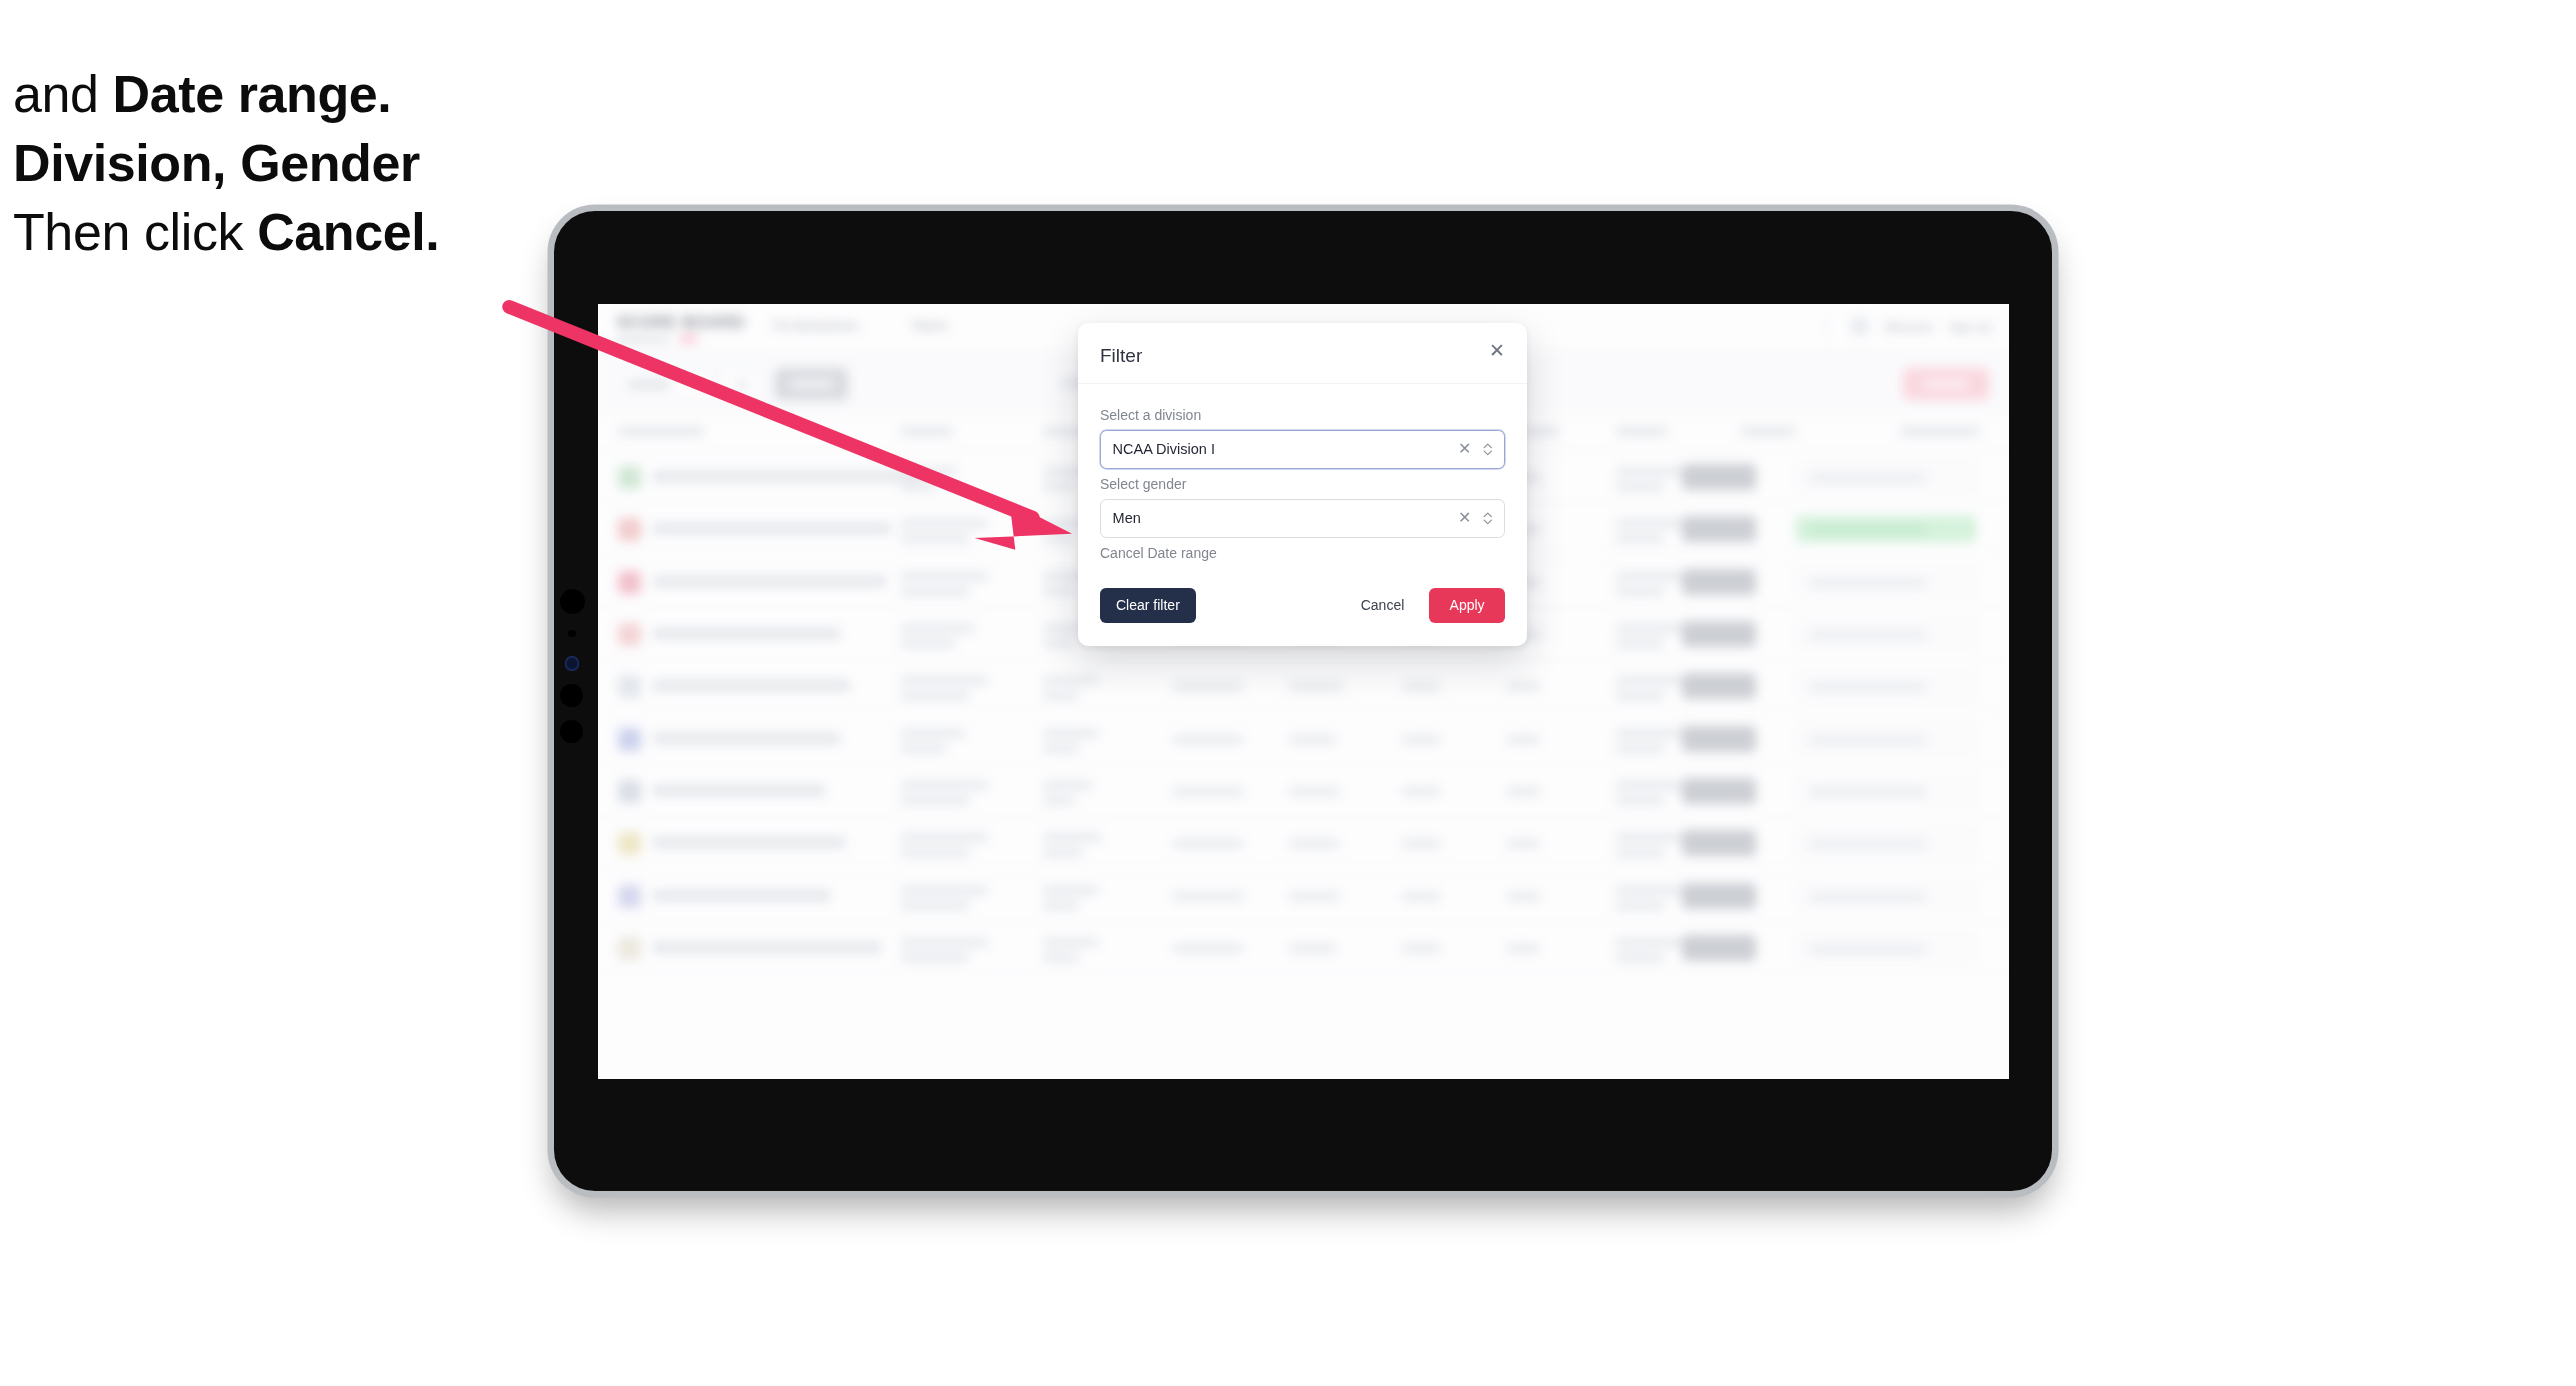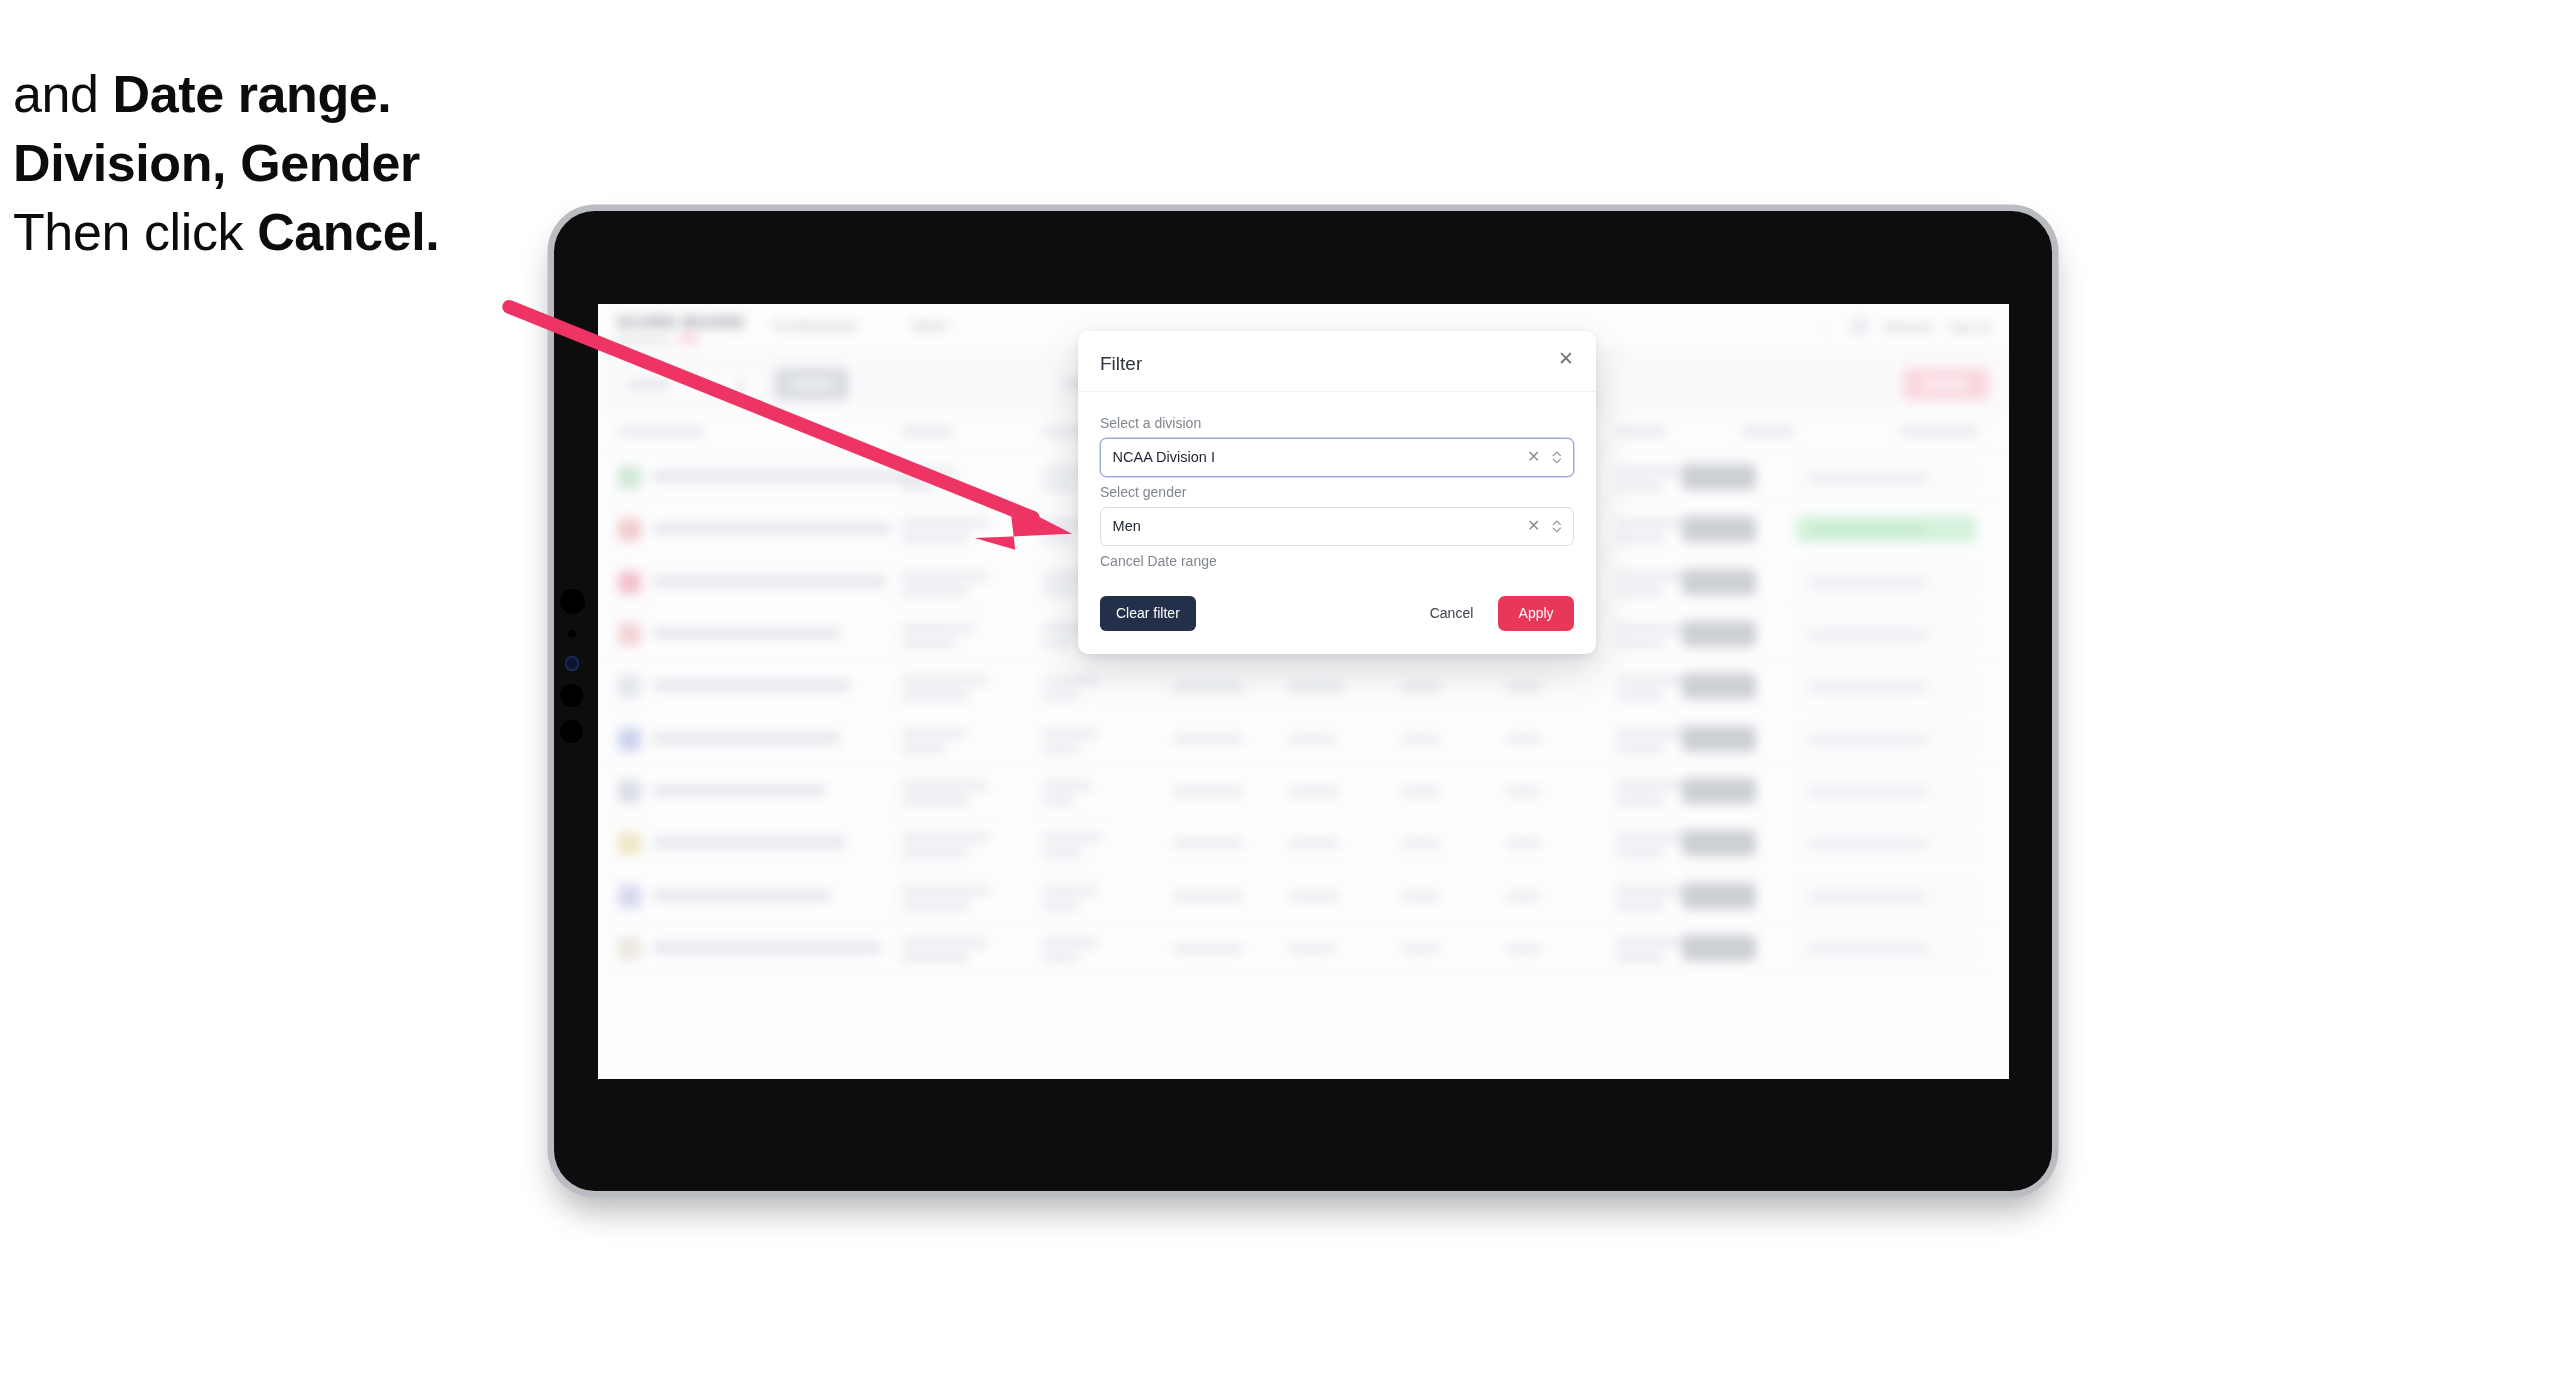--- a/index.html
+++ b/index.html
@@ -80,21 +80,21 @@
   .tcell { position:absolute; height:8.7px; background:#e2e5e9; border-radius:2.2px; }
   .tbtn  { position:absolute; right:253px; top:13px; width:74px; height:26px; background:#b9bdc3; border-radius:5.1px; }
   .tconf { position:absolute; right:33px; top:13px; width:180px; height:26px; background:#fcfcfd; border:0.7px solid #eceef1; border-radius:5.1px; }
   .tconf.ok { background:#c6f0cf; border-color:#b2e8bf; }
   .tconf .ghost { position:absolute; left:13px; top:8.7px; width:116px; height:8.7px; background:#e4e6ea; border-radius:2.2px; }
   .tconf.ok .ghost { background:#a9e3b7; }
 
   
   .scrim { position:absolute; inset:0; background:rgba(248,249,250,.28); }
   .modal {
-    position:absolute; left:480px; top:27px; width:518px;
+    position:absolute; left:480px; top:19px; width:449px;
     background:#ffffff; border-radius:10.2px;
     box-shadow: 0 16px 39px rgba(16,24,40,.16), 0 2.2px 7.3px rgba(16,24,40,.08);
     padding: 0 0 7.3px 0;
   }
   .modal-head { position:relative; height:61px; border-bottom:0.7px solid #f1f2f4; }
   .modal-title { position:absolute; left:22px; top:22px; font-size:19px; color:#2f3440; font-weight:400; }
   .modal-close {
     position:absolute; right:19px; top:16px; width:22px; height:22px;
     display:flex; align-items:center; justify-content:center;
     color:#6f757f; font-size:19px; line-height:1; background:none; border:0; cursor:pointer;
@@ -111,21 +111,21 @@
   .field-icons { position:absolute; right:11.6px; top:0; height:100%; display:flex; align-items:center; gap:11.6px; }
   .ic-x { color:#8a9099; font-size:16px; line-height:1; }
   .ic-chev { display:flex; flex-direction:column; align-items:center; gap:1.5px; color:#8a9099; }
   .ic-chev svg { display:block; }
   .field .cal { margin-right:8.7px; display:flex; align-items:center; }
   .modal-foot { display:flex; align-items:center; padding: 20.4px 22px 16px 22px; }
   .btn { border:0; border-radius:5.8px; cursor:pointer; font-family:"Liberation Sans", sans-serif; }
   .btn-clear { background:#24304a; color:#fff; font-size:14px; padding: 9.5px 16px; }
   .foot-right { margin-left:auto; display:flex; align-items:center; gap:22px; }
   .btn-cancel { background:none; color:#3b424e; font-size:14px; padding: 7.3px 2.9px; }
-  .btn-apply { background:#e8385a; color:#fff; font-size:14px; padding: 9.5px 20.4px; font-weight:500;border-radius:7px; }
+  .btn-apply { background:#e8385a; color:#fff; font-size:14px; padding: 9.5px 20.4px; font-weight:500; }
 </style>
 </head>
 <body>
 
 <div class="stage">
 
   <div class="callout" id="callout">
       <span class="ln"><span>and </span><b>Date range.</b></span>
       <span class="ln"><b>Division, Gender</b></span>
       <span class="ln"><span>Then click </span><b>Cancel.</b></span>

